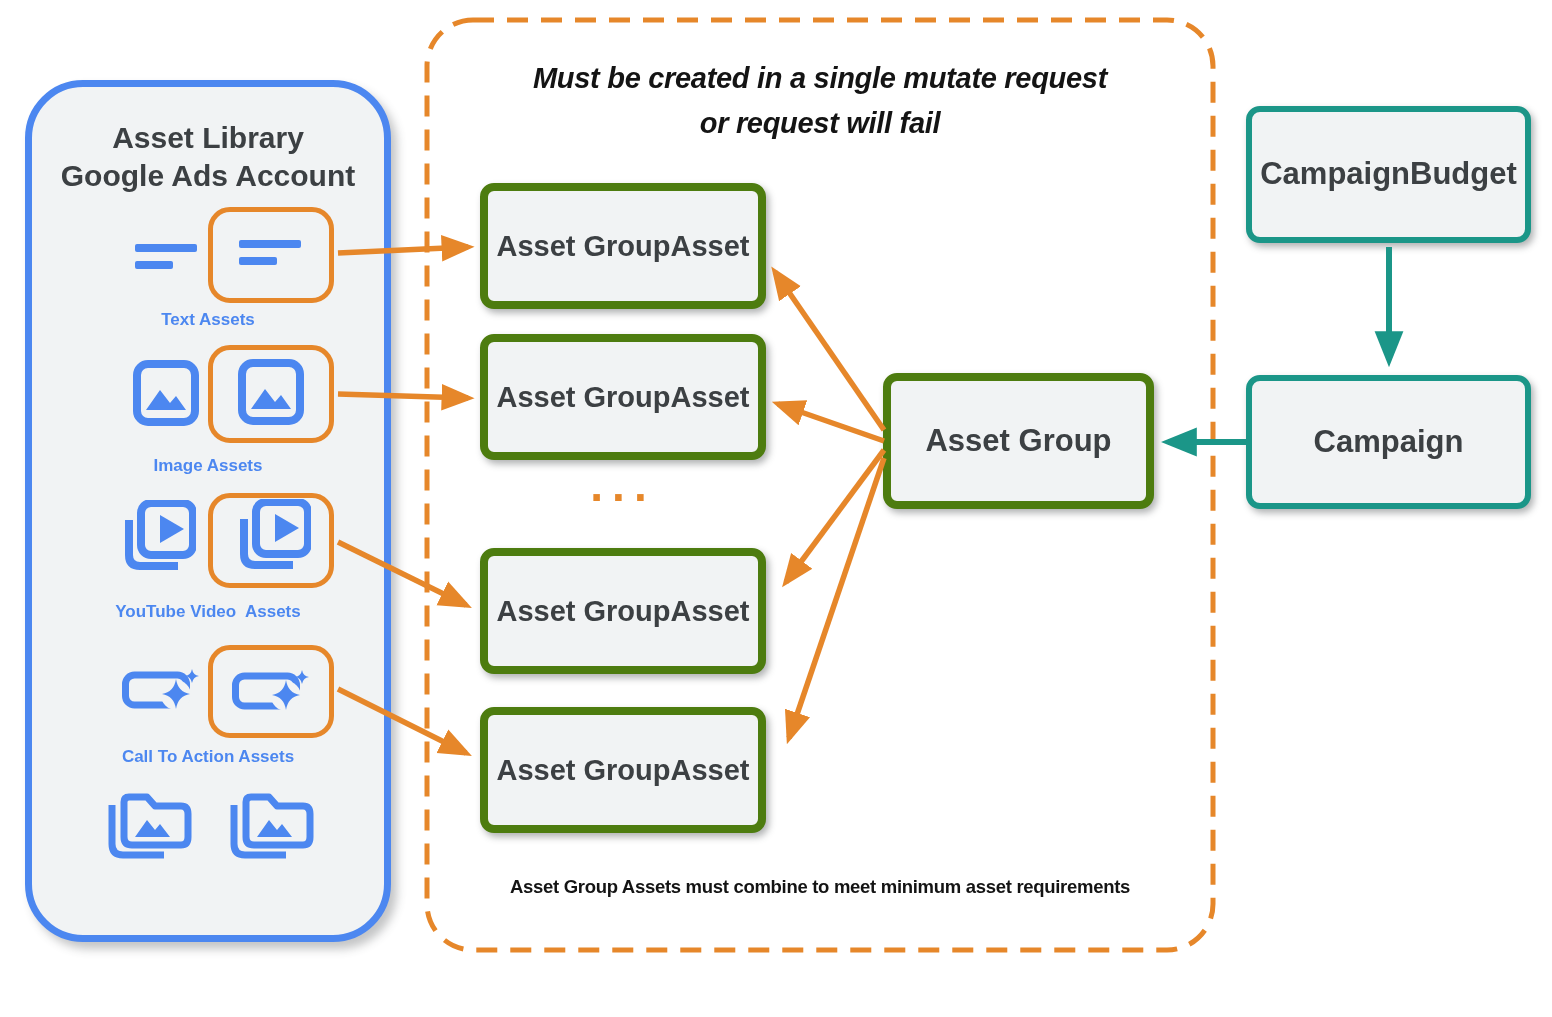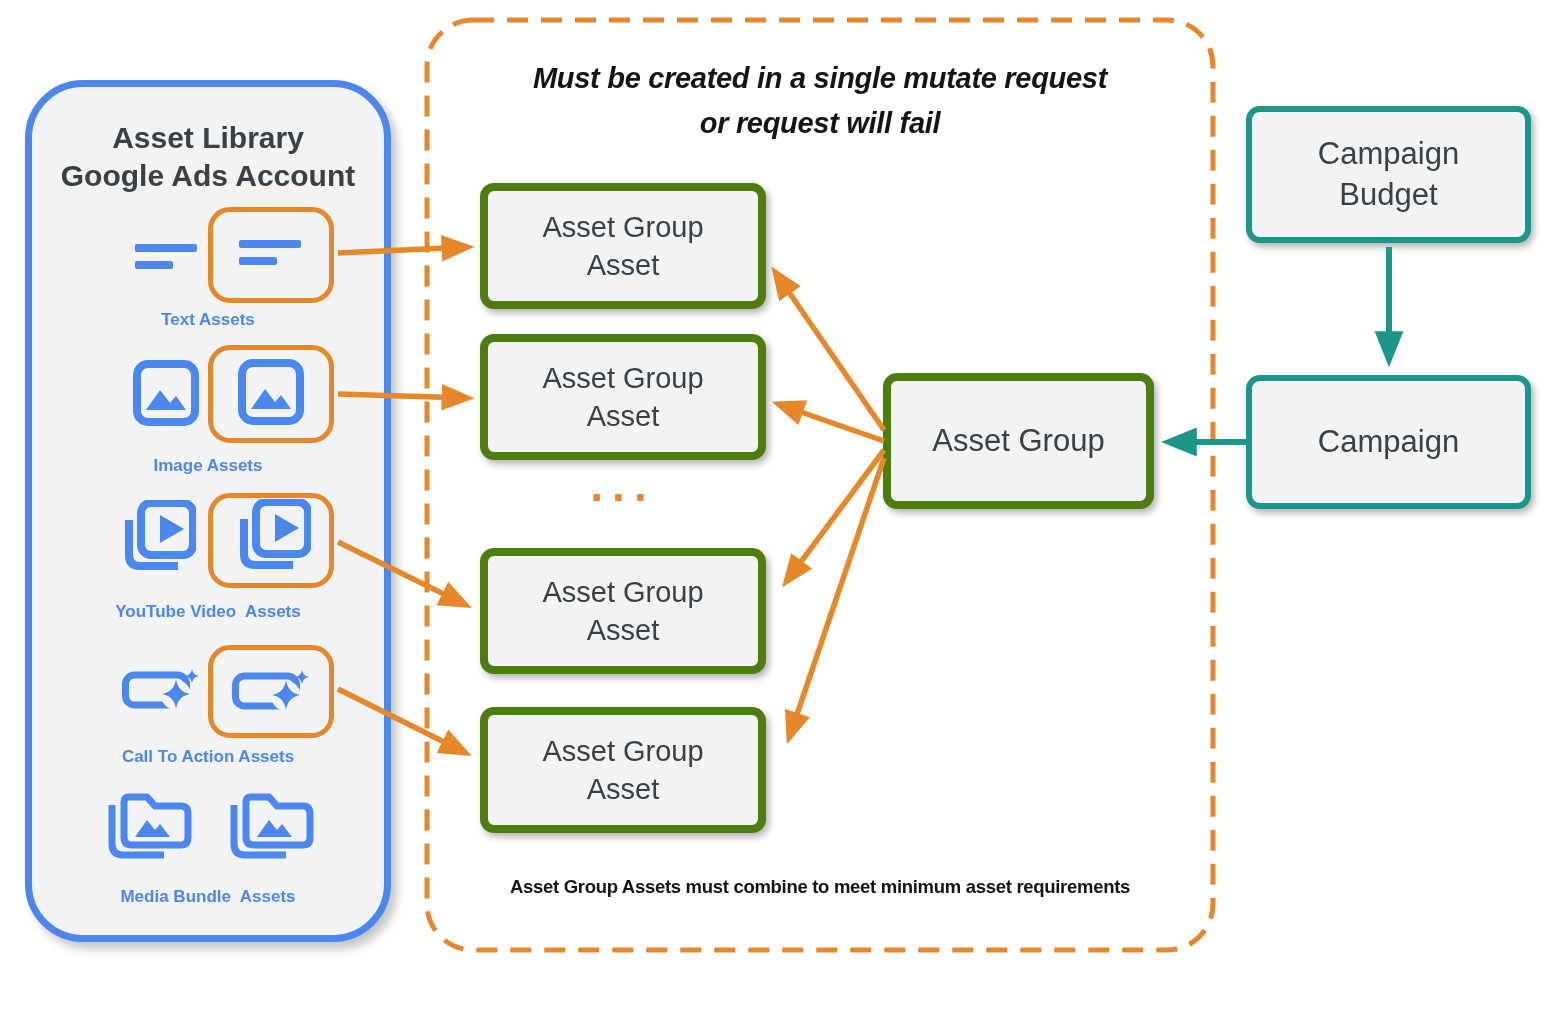--- a/index.html
+++ b/index.html
@@ -41,22 +41,22 @@
     font-size:18.5px; font-weight:bold; color:#141414; letter-spacing:-0.3px; z-index:2;
   }
   .ellipsis{
     position:absolute; left:480px; top:462px; width:286px; text-align:center;
     color:#E6872A; font-size:46px; font-weight:bold; letter-spacing:9px; line-height:1; z-index:2;
   }
 
   
   .ebox{
     position:absolute; background:#F1F3F4; border-radius:14px;
-    display:flex; flex-direction:column; align-items:center; justify-content:center;
-    text-align:center; font-weight:normal; color:#3C4043;
+    display:flex; flex-direction:row; align-items:center; justify-content:center;
+    text-align:center; font-weight:bold; color:#3C4043;
     box-shadow:3px 4px 7px rgba(60,64,67,.40); z-index:2;
   }
   .ebox.orange{ border:8px solid #4d7c0f; }
   .ebox.teal{ border:6px solid #1B9688; }
   .aga{ left:480px; width:286px; height:126px; font-size:29px; line-height:1.32; }
   .asset-group{ left:883px; top:373px; width:271px; height:136px; font-size:31px; }
   .campaign-budget{ left:1246px; top:106px; width:285px; height:137px; font-size:31px; line-height:1.3; }
   .campaign{ left:1246px; top:375px; width:285px; height:134px; font-size:31px; }
 
   
@@ -156,21 +156,20 @@
         <path d="M31 50 L43 33 L51 43 L56 37 L66 50 Z"></path>
       </svg>
     </span>
     <span class="icon-abs" style="left:194px; top:700px;">
       <svg class="lib-icon" width="92" height="80" viewBox="0 0 92 80">
         <path class="stroke" d="M8 18 V57 Q8 68 19 68 H60" stroke-width="7" stroke-linejoin="round"></path>
         <path class="stroke" d="M25 10 H43 L51 19 H77 Q84 19 84 27 V50 Q84 58 77 58 H28 Q20 58 20 50 V15 Q20 10 25 10 Z" stroke-width="7" stroke-linejoin="round"></path>
         <path d="M31 50 L43 33 L51 43 L56 37 L66 50 Z"></path>
       </svg>
     </span>
-    <div class="asset-label" style="top:800px;">Media Bundle  Assets</div>
   </div>
 
   <div class="mutate-title">
     <div>Must be created in a single mutate request</div>
     <div>or request will fail</div>
   </div>
 
   <div class="ebox orange aga" style="top:183px;">
     <div>Asset Group</div>
     <div>Asset</div>

